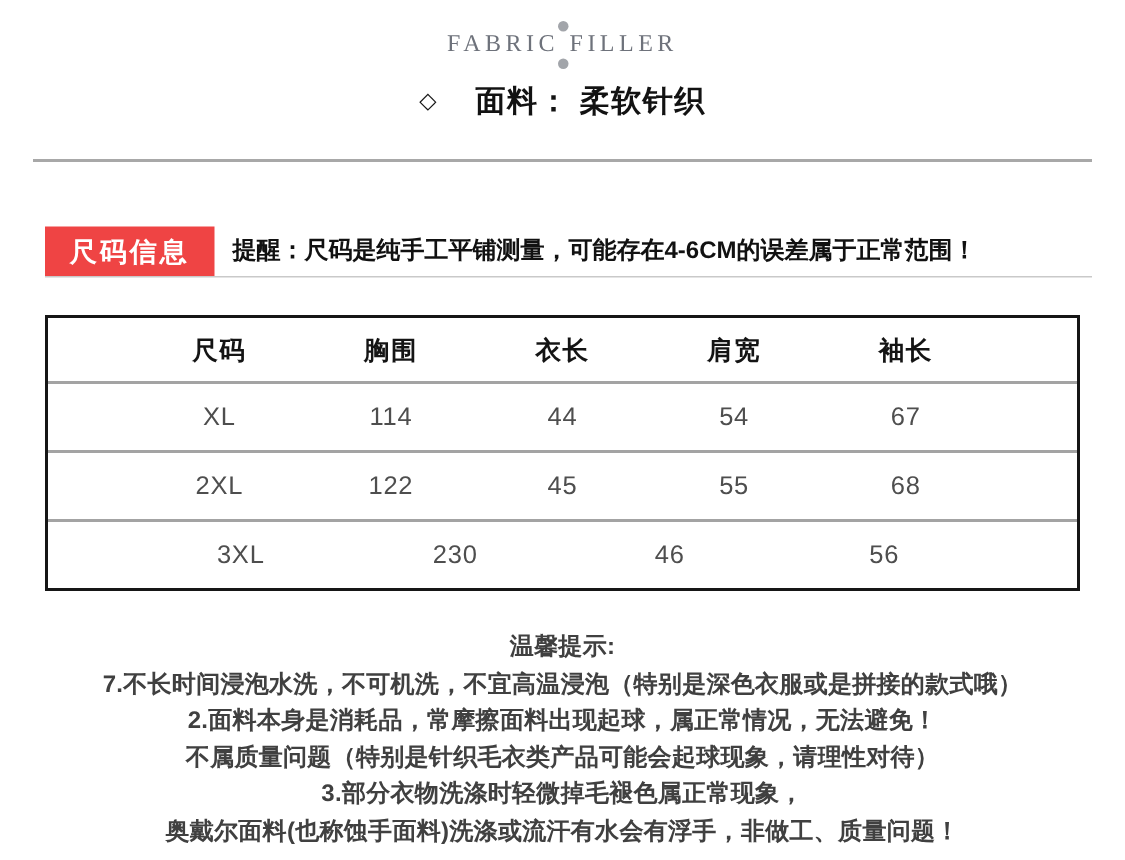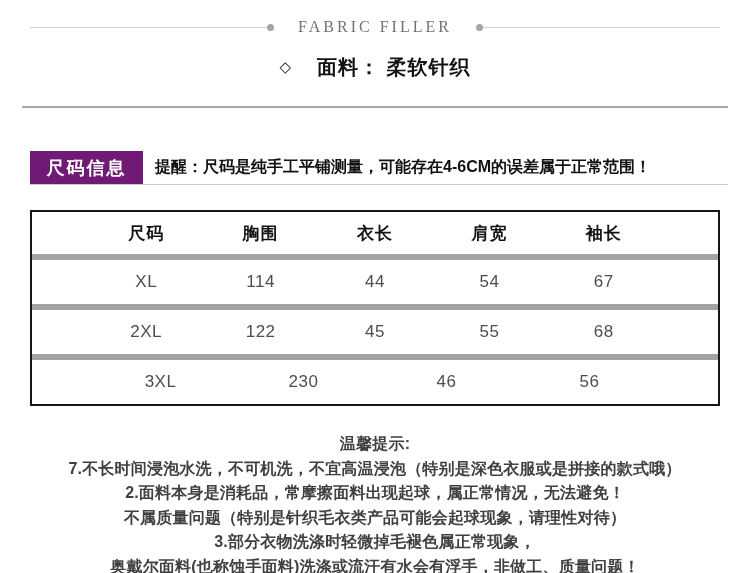--- a/index.html
+++ b/index.html
@@ -4,21 +4,21 @@
 <style>
   html,body{margin:0;padding:0;background:#ffffff;}
   body{
     width:750px;height:573px;overflow:hidden;
     font-family:"Liberation Sans","DejaVu Sans",sans-serif;
     color:#141414;position:relative;
   }
   
   .banner-row{
     display:flex;align-items:center;
-    margin:14px 30px 0 30px;height:26px;
+    margin:14px 30px 0 30px;height:26px;flex-direction:column;
   }
   .banner-line{flex:1;height:1px;background:#d3d3d3;}
   .banner-dot{width:7px;height:7px;border-radius:50%;background:#a2a5aa;flex:0 0 auto;}
   .banner-title{
     font-family:"Liberation Serif","DejaVu Serif",serif;
     font-size:16px;letter-spacing:3px;color:#6e727b;
     margin:0 24px;white-space:nowrap;
   }
   
   .fabric-row{
@@ -29,39 +29,39 @@
   .fabric-text{font-size:20px;font-weight:bold;color:#121212;letter-spacing:1px;}
   
   .section-divider{height:2px;background:#a8a8a8;margin:21px 22px 0 22px;}
   
   .size-strip{
     margin:43px 22px 0 30px;height:33px;
     display:flex;align-items:stretch;
     border-bottom:1px solid #c9c9c9;
   }
   .size-badge{
-    width:113px;background:#701a75;color:#ffffff;
+    width:113px;background:#ef4444;color:#ffffff;
     font-size:18px;font-weight:bold;letter-spacing:2px;
     display:flex;align-items:center;justify-content:center;
     flex:0 0 auto;
   }
   .size-reminder{
     margin-left:12px;align-self:center;
     font-size:16px;font-weight:bold;color:#111111;white-space:nowrap;
   }
   
   .size-table{
     margin:25px 30px 0 30px;
     border:2px solid #161616;
   }
   .t-row{
     display:flex;align-items:center;
     height:44px;padding:0 57px;
   }
-  .t-row + .t-row{border-top:6px solid #a3a3a3;}
+  .t-row + .t-row{border-top:2px solid #a3a3a3;}
   .t-row.t-header{height:42px;}
   .t-cell{flex:1;text-align:center;font-size:17px;color:#4e4e4e;letter-spacing:0.5px;}
   .t-header .t-cell{color:#141414;font-weight:bold;letter-spacing:1px;}
   
   .tips{
     margin-top:26px;text-align:center;
     font-size:16px;font-weight:bold;color:#404040;
     line-height:24.5px;letter-spacing:0.2px;
   }
 </style>

